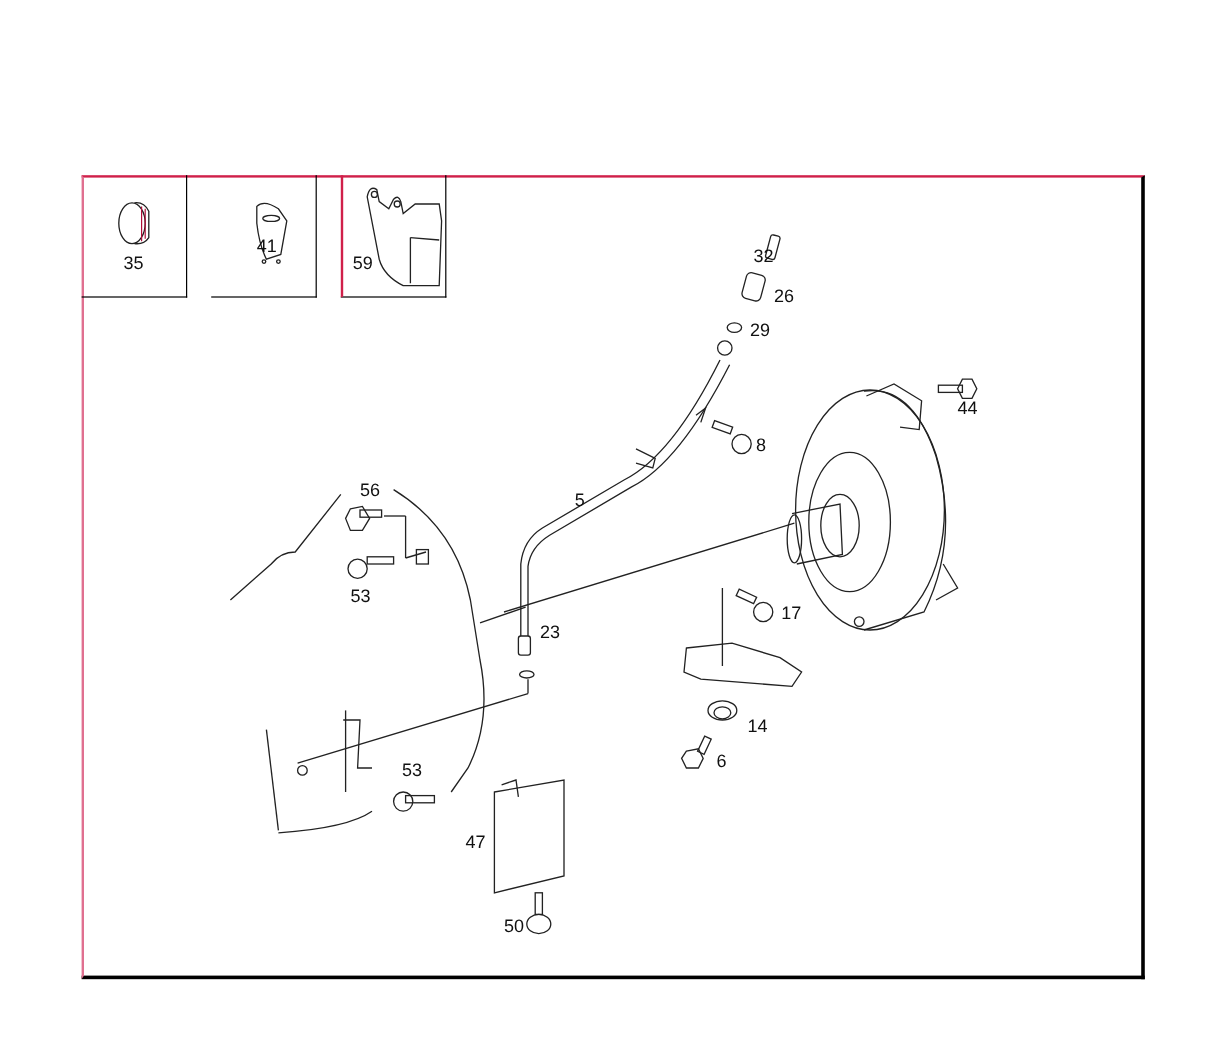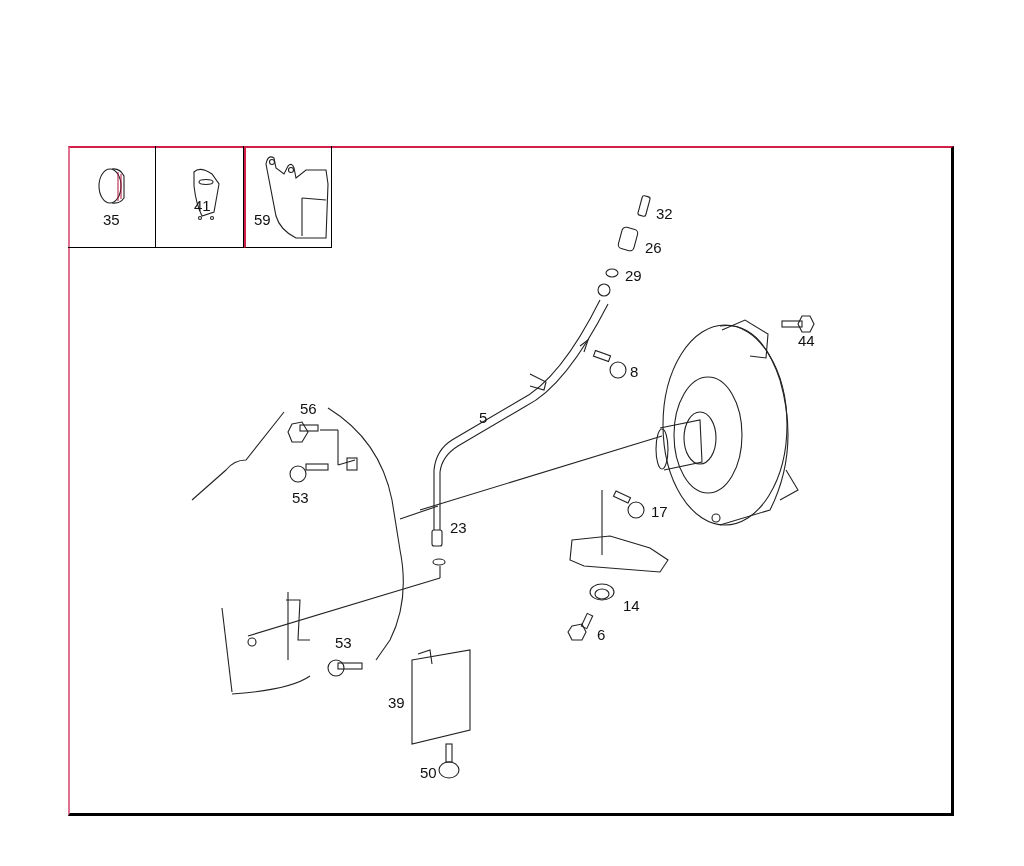--- a/index.html
+++ b/index.html
@@ -1,18 +1,18 @@
 <!DOCTYPE html>
 <html><head>
   <meta charset="utf-8">
   <style>
     html, body { margin: 0; padding: 0; background: #ffffff; }
     body { width: 1024px; height: 866px; position: relative; overflow: hidden; font-family: "Liberation Sans", sans-serif; }
     .frame { position: absolute; left: 68px; top: 146px; width: 886px; height: 670px; border-top: 2px solid #d0204a; border-left: 2px solid #e07090; border-right: 3px solid #000; border-bottom: 3px solid #000; box-sizing: border-box; }
-    .thumbs { position: absolute; left: 68px; top: 146px; height: 102px; display: flex; }
+    .thumbs { position: absolute; left: 68px; top: 146px; height: 102px; display: flex; gap: 20px; }
     .thumb { position: relative; width: 88px; height: 102px; border-right: 1px solid #000; border-bottom: 1px solid #000; box-sizing: border-box; }
     .thumb.accent { border-left: 2px solid #d0204a; padding-left: 24px; }
     .thumb svg { position: absolute; left: 0; top: 0; }
     .thumb-label { position: absolute; font-size: 15px; color: #111; }
     svg.art { position: absolute; left: 0; top: 0; }
     .callout { position: absolute; font-size: 15px; color: #111; line-height: 1; }
     .stroke { fill: none; stroke: #222; stroke-width: 1.1; }
     .stroke-r { fill: none; stroke: #b0103a; stroke-width: 1; }
   </style>
 </head>
@@ -116,27 +116,27 @@
     <path class="stroke" d="M412 660 L470 650 L470 730 L412 744 Z"></path>
     <path class="stroke" d="M418 654 L430 650 L432 664"></path>
     <rect class="stroke" x="446" y="744" width="6" height="18"></rect>
     <ellipse class="stroke" cx="449" cy="770" rx="10" ry="8"></ellipse>
     <path class="stroke" d="M288 592 L288 660"></path>
     <path class="stroke" d="M286 600 L300 600 L298 640 L310 640"></path>
     <circle class="stroke" cx="252" cy="642" r="4"></circle>
   </g>
 </svg>
 
-<span class="callout" style="left:656px;top:206px;text-align:right;">32</span>
+<span class="callout" style="left:628px;top:206px;text-align:right;">32</span>
 <span class="callout" style="left:645px;top:240px;">26</span>
 <span class="callout" style="left:625px;top:268px;">29</span>
 <span class="callout" style="left:798px;top:333px;">44</span>
 <span class="callout" style="left:630px;top:364px;">8</span>
 <span class="callout" style="left:479px;top:410px;">5</span>
 <span class="callout" style="left:300px;top:401px;">56</span>
 <span class="callout" style="left:292px;top:490px;">53</span>
 <span class="callout" style="left:450px;top:520px;">23</span>
 <span class="callout" style="left:651px;top:504px;">17</span>
 <span class="callout" style="left:623px;top:598px;">14</span>
 <span class="callout" style="left:597px;top:627px;">6</span>
 <span class="callout" style="left:335px;top:635px;">53</span>
-<span class="callout" style="left:388px;top:695px;">39</span>
+<span class="callout" style="left:388px;top:695px;">47</span>
 <span class="callout" style="left:420px;top:765px;">50</span>
 
 </body></html>

